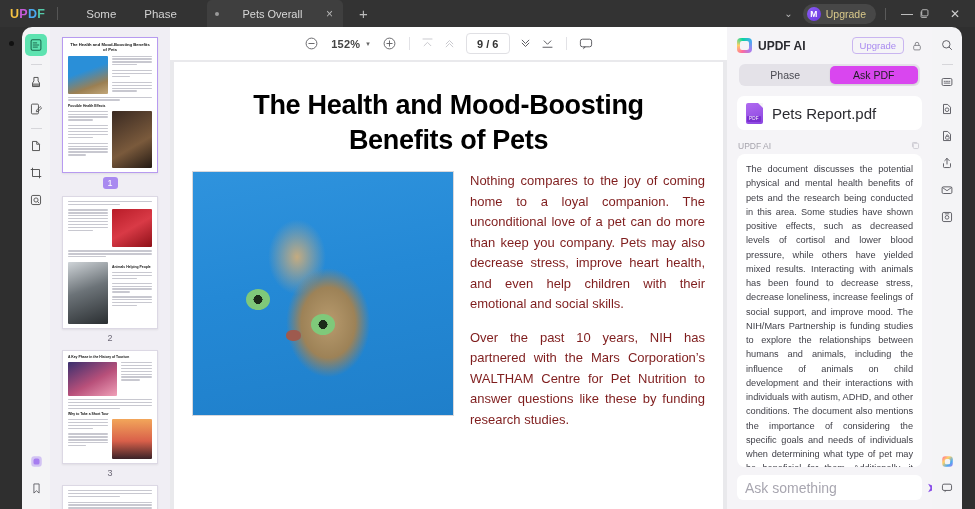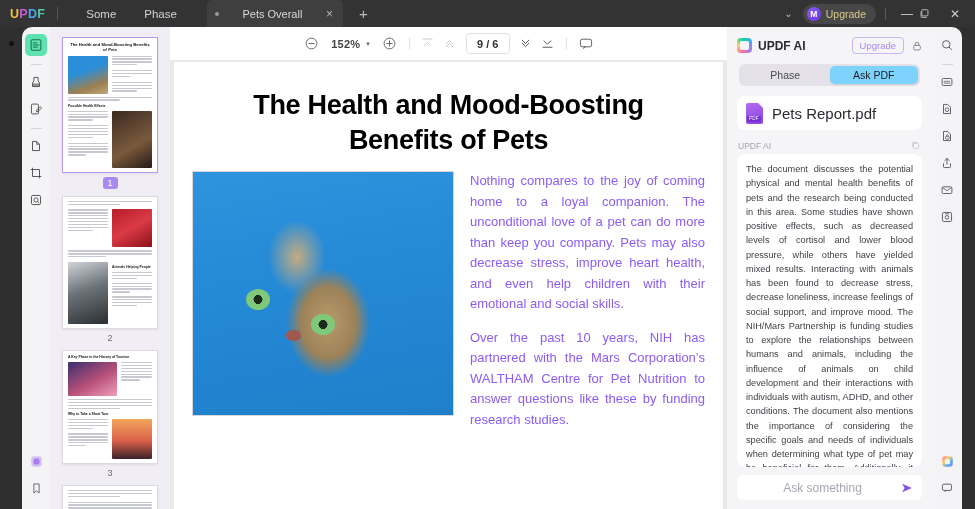--- a/index.html
+++ b/index.html
@@ -149,21 +149,21 @@
     border:1px solid #d8d8dc; position:relative; overflow:hidden;
   }
   .doc-photo .eye{ position:absolute; width:24px; height:21px; border-radius:50%;
     background:radial-gradient(circle at 50% 50%, #1b2a1a 0 28%, #7fc97a 29% 100%); }
   .doc-photo .eye.l{ left:53px; top:117px; }
   .doc-photo .eye.r{ left:118px; top:142px; }
   .doc-photo .nose{ position:absolute; left:93px; top:158px; width:15px; height:11px;
     border-radius:45%; background:#9e5a4e; }
   .doc-text{ flex:1; }
   .doc-p{
-    font-size:13px; line-height:1.58; color:#8b5cf6; text-align:justify;
+    font-size:13px; line-height:1.58; color:#7f1d1d; text-align:justify;
     margin-bottom:13px;
   }
   .doc-p:last-child{ margin-bottom:0; }
 
   
   .aipanel{
     position:absolute; top:27px; left:727px; width:205px; height:482px;
     background:#f5f4f7; display:flex; flex-direction:column;
   }
   .ai-head{ display:flex; align-items:center; padding:10px 9px 8px 10px; }
@@ -182,21 +182,21 @@
   }
   .ai-lock{ margin-left:7px; color:#6d6d74; cursor:pointer; display:flex; }
   .seg{
     margin:2px 12px 0; background:#e4e2e8; border-radius:6px; padding:2px;
     display:flex; height:22px;
   }
   .seg div{
     flex:1; display:flex; align-items:center; justify-content:center;
     font-size:10.5px; color:#4a4a52; border-radius:5px; cursor:pointer;
   }
-  .seg div.on{ background:#7dd3fc; color:#1f1f24; box-shadow:0 1px 2px rgba(0,0,0,.09); }
+  .seg div.on{ background:#d946ef; color:#1f1f24; box-shadow:0 1px 2px rgba(0,0,0,.09); }
   .ai-file{
     margin:10px 10px 0; background:#fff; border-radius:7px; height:34px;
     display:flex; align-items:center; padding:0 9px; cursor:pointer;
   }
   .pdf-ico{
     width:17px; height:21px; border-radius:2px; margin-right:9px; position:relative;
     background:linear-gradient(160deg,#b06bf0,#8a44e0); flex:0 0 17px;
   }
   .pdf-ico::before{
     content:""; position:absolute; right:0; top:0; border-width:0 5px 5px 0;
@@ -216,22 +216,22 @@
     margin:0 10px; background:#fff; border-radius:8px; padding:8px 9px;
     font-size:9.2px; line-height:1.55; color:#3d3d45; text-align:justify;
     flex:1; overflow:hidden;
   }
   .ai-input-wrap{ padding:8px 10px 9px; }
   .ai-input{
     background:#fff; border-radius:6px; height:25px; display:flex; align-items:center;
     padding:0 8px;
   }
   .ai-input input{
-    border:none; outline:none; flex:1; font-size:12px; color:#2a2a30;
-    font-family:"Liberation Sans", sans-serif; background:transparent;text-align:center;
+    border:none; outline:none; flex:1; font-size:14px; color:#2a2a30;
+    font-family:"Liberation Sans", sans-serif; background:transparent;
   }
   .ai-input input::placeholder{ color:#a8a6b0; }
   .ai-send{ color:#8a4fe8; font-size:11px; cursor:pointer; display:flex; }
 
   
   .rightpane{
     position:absolute; top:27px; left:932px; width:30px; height:482px;
     background:#f4f4f6; border-radius:0 10px 0 0;
     display:flex; flex-direction:column; align-items:center; padding-top:7px;
   }

